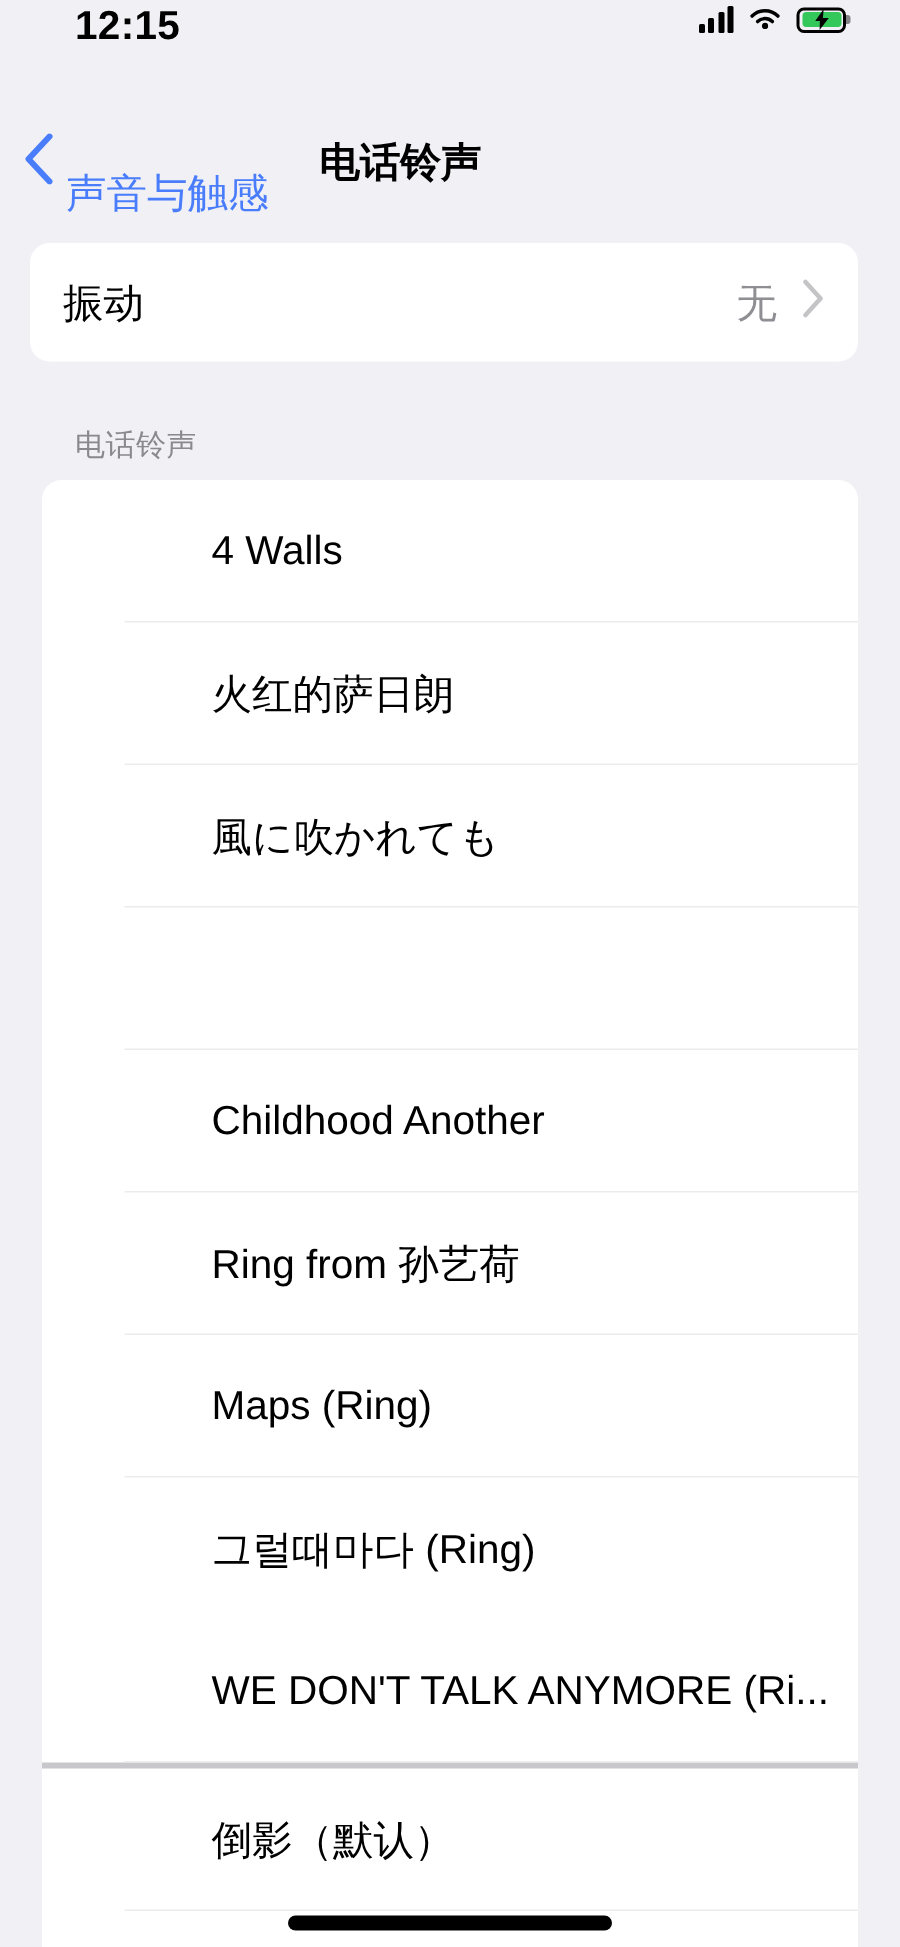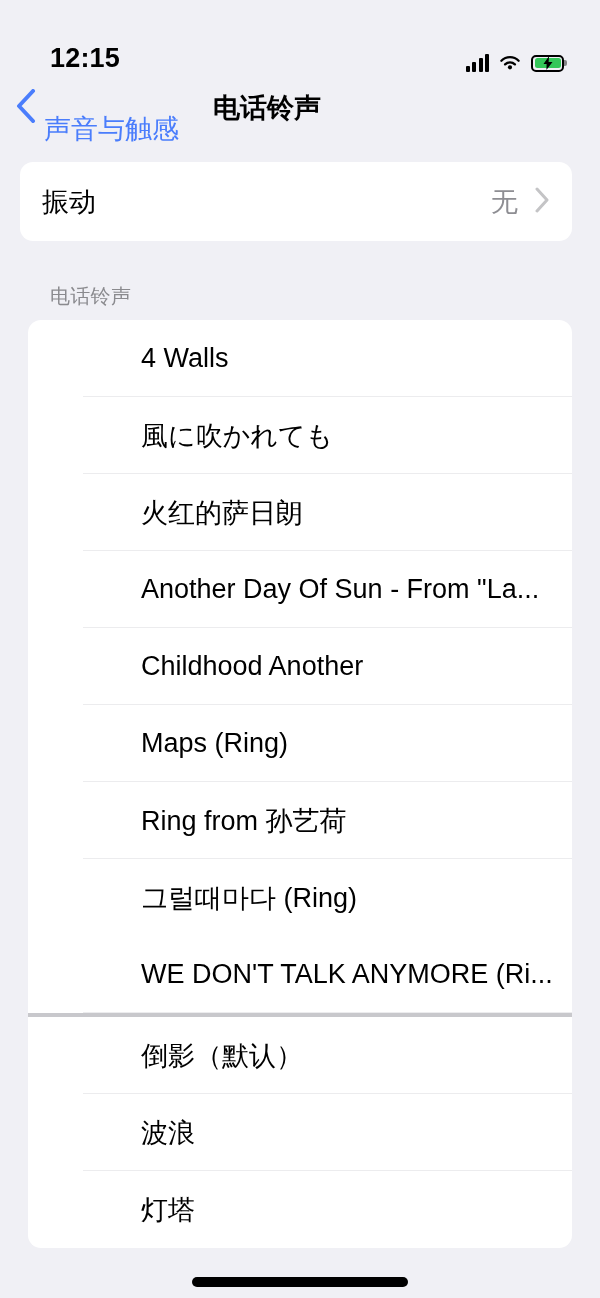--- a/index.html
+++ b/index.html
@@ -14,21 +14,21 @@
     -webkit-font-smoothing: antialiased;
     overflow: hidden;
     position: relative;
   }
 
   
   .status-bar {
     position: relative;
     height: 72px;
     display: flex;
-    align-items: flex-end;
+    align-items: flex-start;
     justify-content: space-between;
     padding: 0 36px 0 50px;
     box-sizing: border-box;
   }
   .status-time {
     font-size: 27px;
     font-weight: 700;
     color: #000;
     letter-spacing: 0.2px;
     line-height: 1;
@@ -166,21 +166,21 @@
 
   .section-header {
     font-size: 20px;
     color: #8a8a8e;
     padding: 42px 0 10px 50px;
     letter-spacing: .3px;
   }
 
   
   .ring-row {
-    height: 77px;
+    height: 95px;
     padding-left: 58px;
     position: relative;
   }
   .ring-row .check-slot {
     width: 55px;
     flex: 0 0 55px;
     display: flex;
     align-items: center;
     justify-content: flex-start;
   }
@@ -277,46 +277,45 @@
 
   <div class="card">
     <div>
         <div class="row ring-row">
           <span class="check-slot"></span>
           <span class="ring-label">4 Walls</span>
           <span class="sep"></span>
         </div>
         <div class="row ring-row">
           <span class="check-slot"></span>
+          <span class="ring-label">火红的萨日朗</span>
+          <span class="sep"></span>
+        </div>
+        <div class="row ring-row">
+          <span class="check-slot"></span>
           <span class="ring-label">風に吹かれても</span>
           <span class="sep"></span>
         </div>
         <div class="row ring-row">
           <span class="check-slot"></span>
-          <span class="ring-label">火红的萨日朗</span>
-          <span class="sep"></span>
-        </div>
-        <div class="row ring-row">
-          <span class="check-slot"></span>
-          <span class="ring-label">Another Day Of Sun - From "La...</span>
           <span class="sep"></span>
         </div>
         <div class="row ring-row">
           <span class="check-slot"></span>
           <span class="ring-label">Childhood Another</span>
           <span class="sep"></span>
         </div>
         <div class="row ring-row">
           <span class="check-slot"></span>
+          <span class="ring-label">Ring from 孙艺荷</span>
+          <span class="sep"></span>
+        </div>
+        <div class="row ring-row">
+          <span class="check-slot"></span>
           <span class="ring-label">Maps (Ring)</span>
-          <span class="sep"></span>
-        </div>
-        <div class="row ring-row">
-          <span class="check-slot"></span>
-          <span class="ring-label">Ring from 孙艺荷</span>
           <span class="sep"></span>
         </div>
         <div class="row ring-row last-before-divider">
           <span class="check-slot"></span>
           <span class="ring-label">그럴때마다 (Ring)</span>
         </div>
         <div class="row ring-row">
           <span class="check-slot"></span>
           <span class="ring-label">WE DON'T TALK ANYMORE (Ri...</span>
           <span class="sep"></span>

